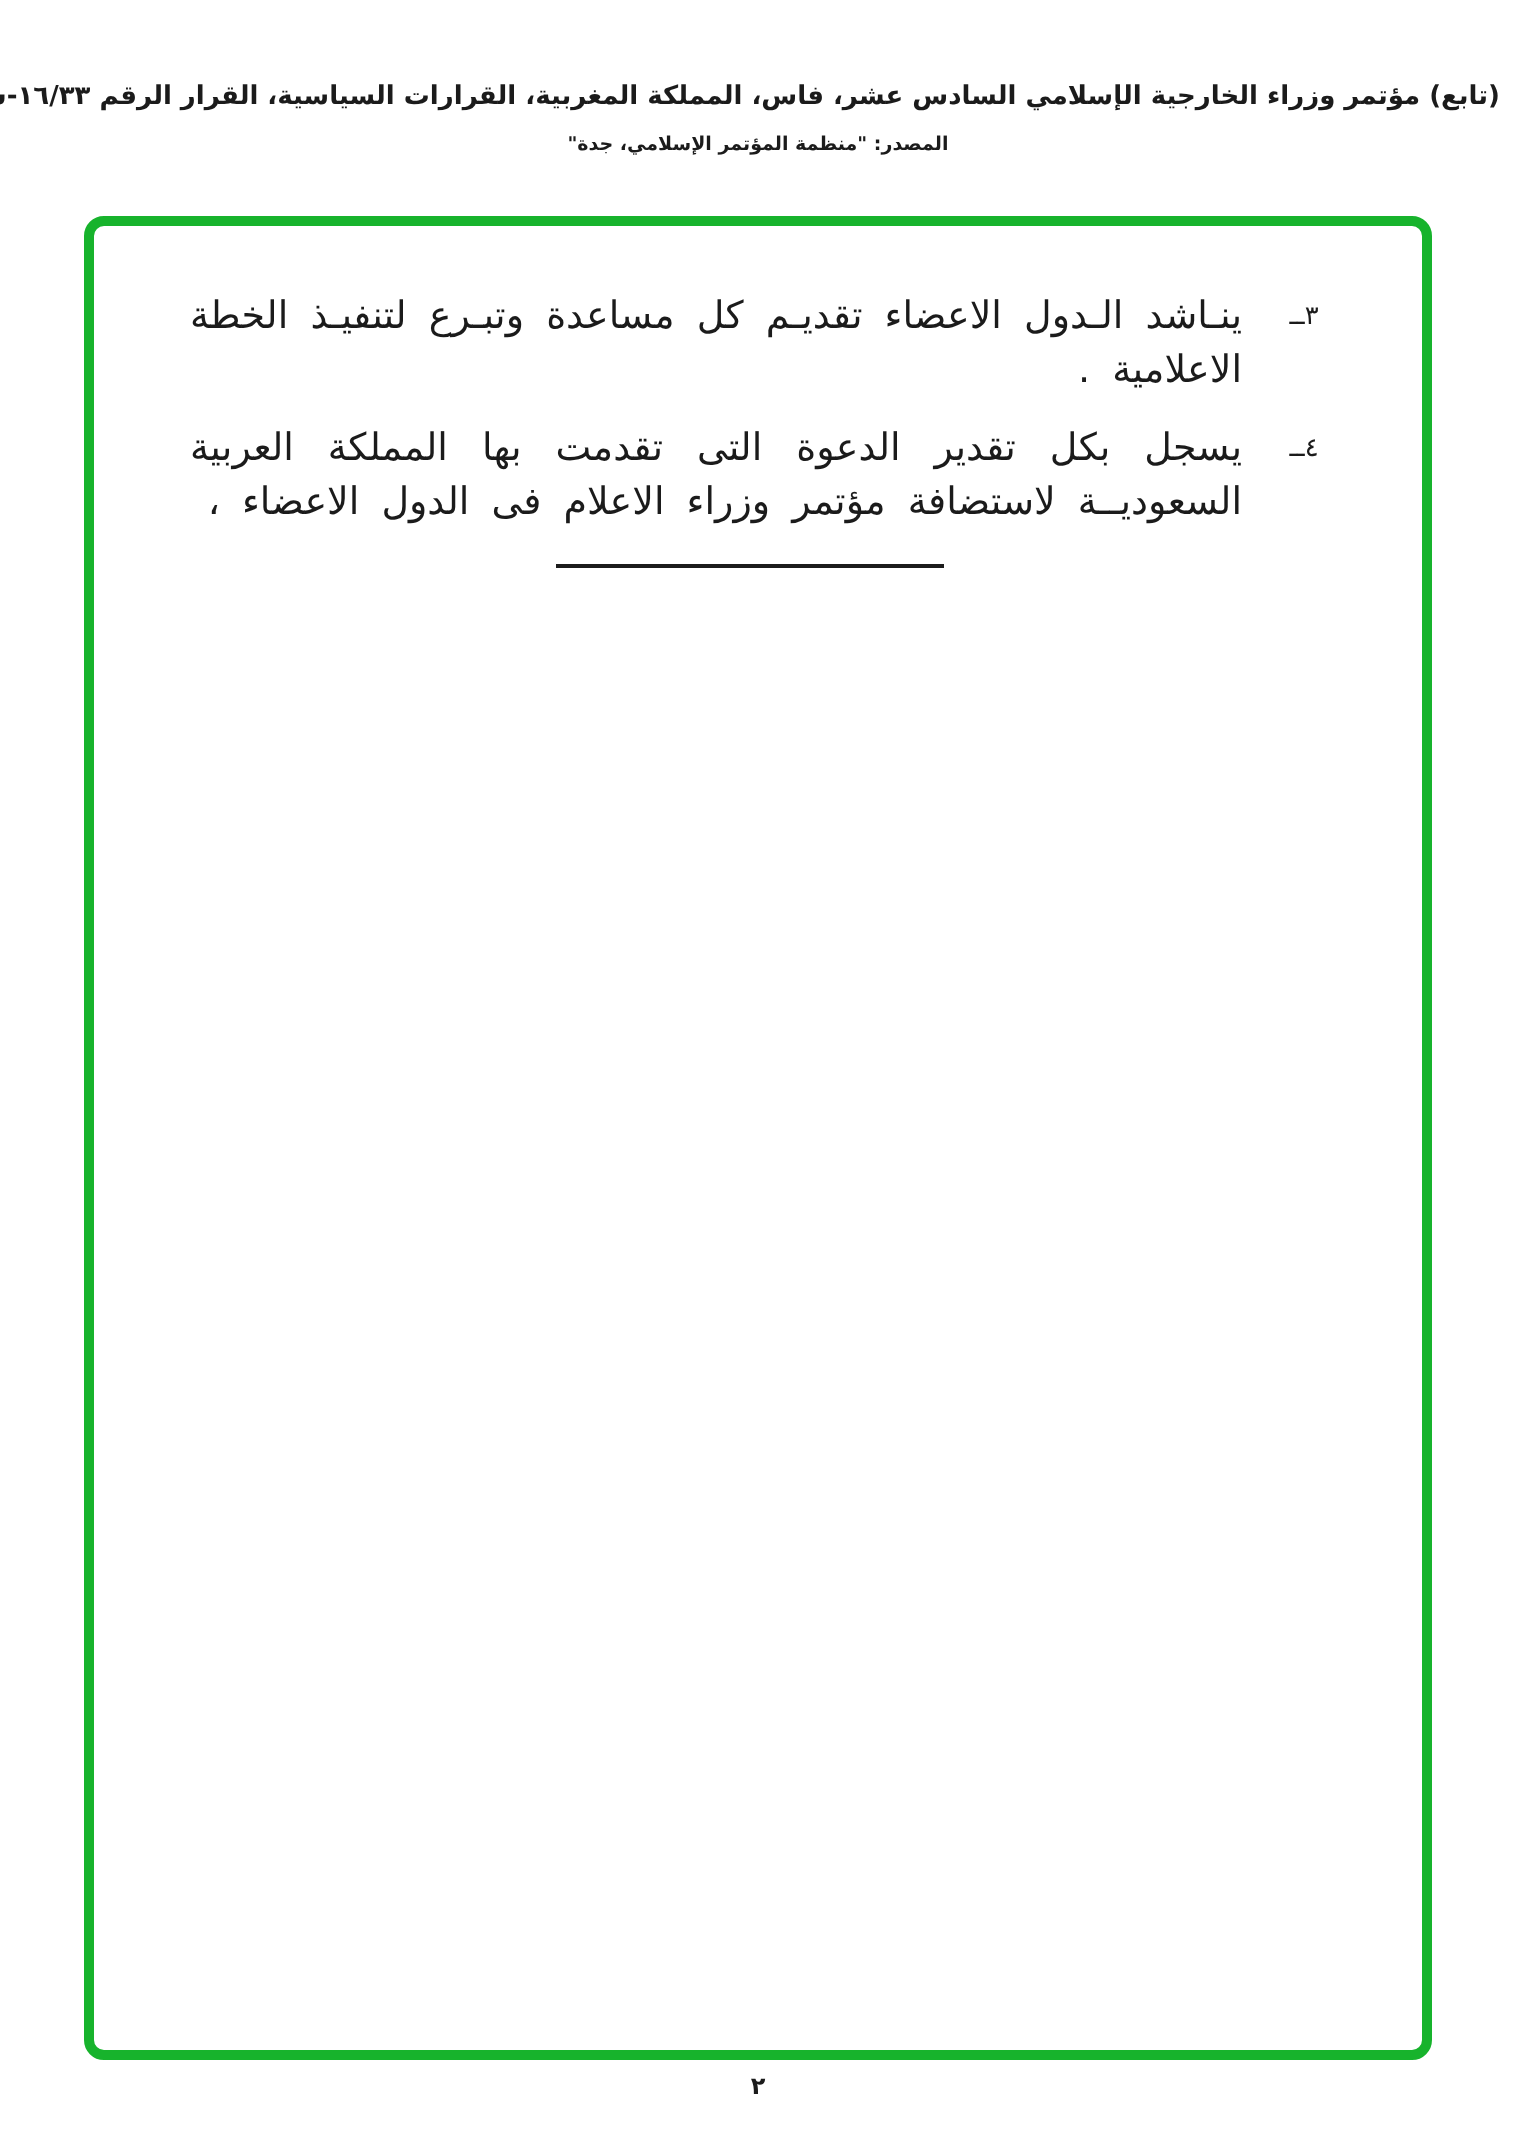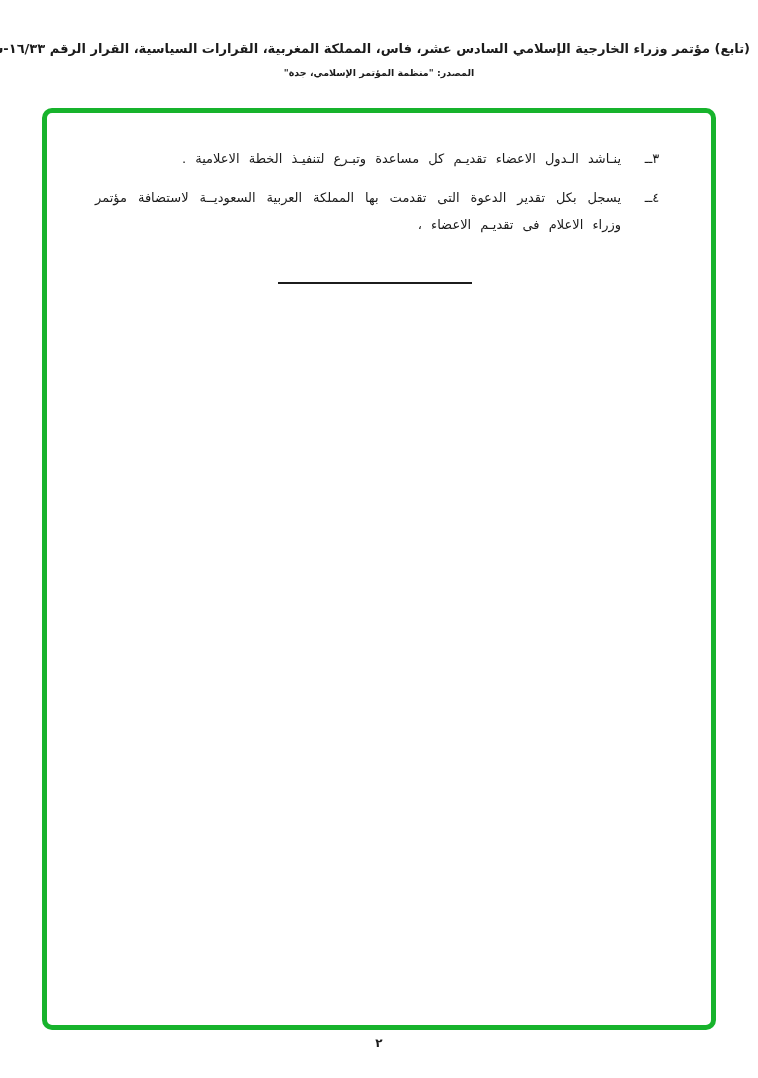--- a/index.html
+++ b/index.html
@@ -64,21 +64,21 @@
   }
   .item .num {
     flex: none;
     width: 30px;
     font-size: 13px;
     line-height: 27px;
     text-align: center;
   }
   .item .txt {
     flex: 1;
-    font-size: 13px;
+    font-size: 19px;
     line-height: 27px;
     text-align: justify;
     word-spacing: 5px;
     letter-spacing: 0.2px;
   }
   .divider {
     position: absolute;
     left: 231px;
     top: 169px;
     width: 194px;
@@ -109,21 +109,21 @@
 
     <div class="items">
 
       <div class="item">
         <span class="num">٣ــ</span>
         <div class="txt">ينـاشد الـدول الاعضاء تقديـم كل مساعدة وتبـرع لتنفيـذ الخطة الاعلامية .</div>
       </div>
 
       <div class="item">
         <span class="num">٤ــ</span>
-        <div class="txt">يسجل بكل تقدير الدعوة التى تقدمت بها المملكة العربية السعوديــة لاستضافة مؤتمر وزراء الاعلام فى تقديـم الاعضاء ،</div>
+        <div class="txt">يسجل بكل تقدير الدعوة التى تقدمت بها المملكة العربية السعوديــة لاستضافة مؤتمر وزراء الاعلام فى الدول الاعضاء ،</div>
       </div>
 
     </div>
 
     <div class="divider"></div>
 
   </div>
 
   <div class="page-number">٢</div>
 

